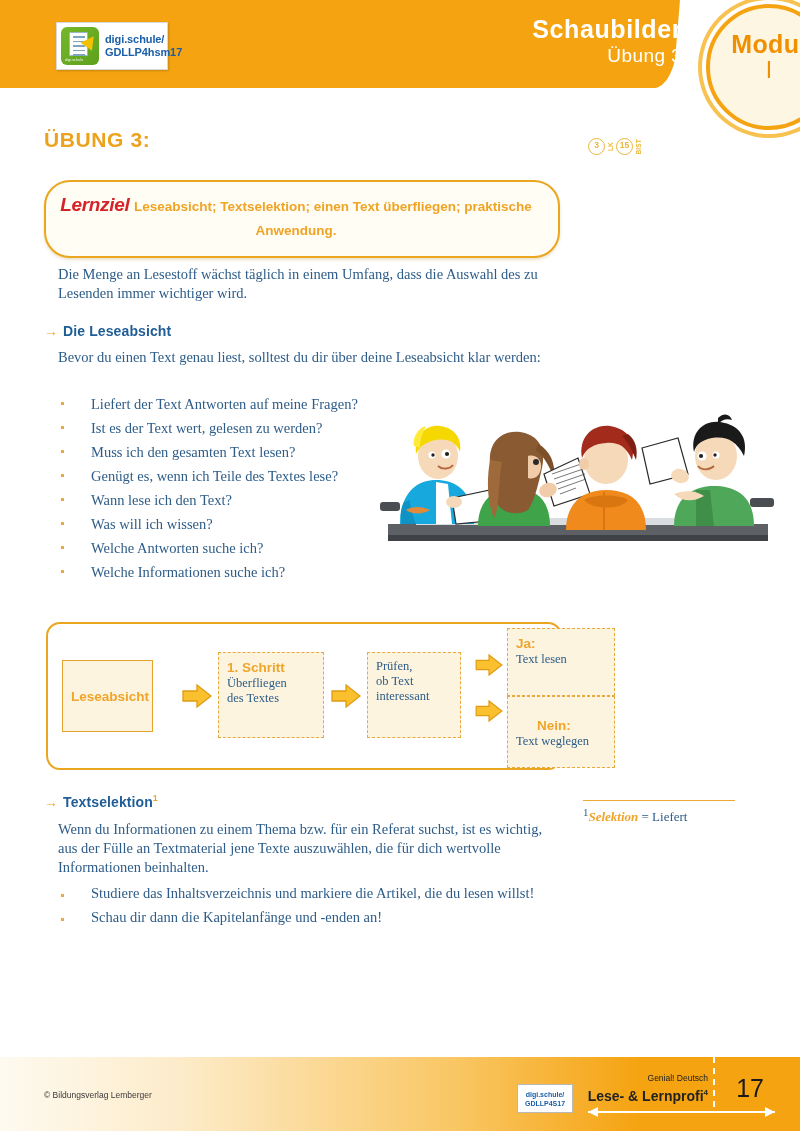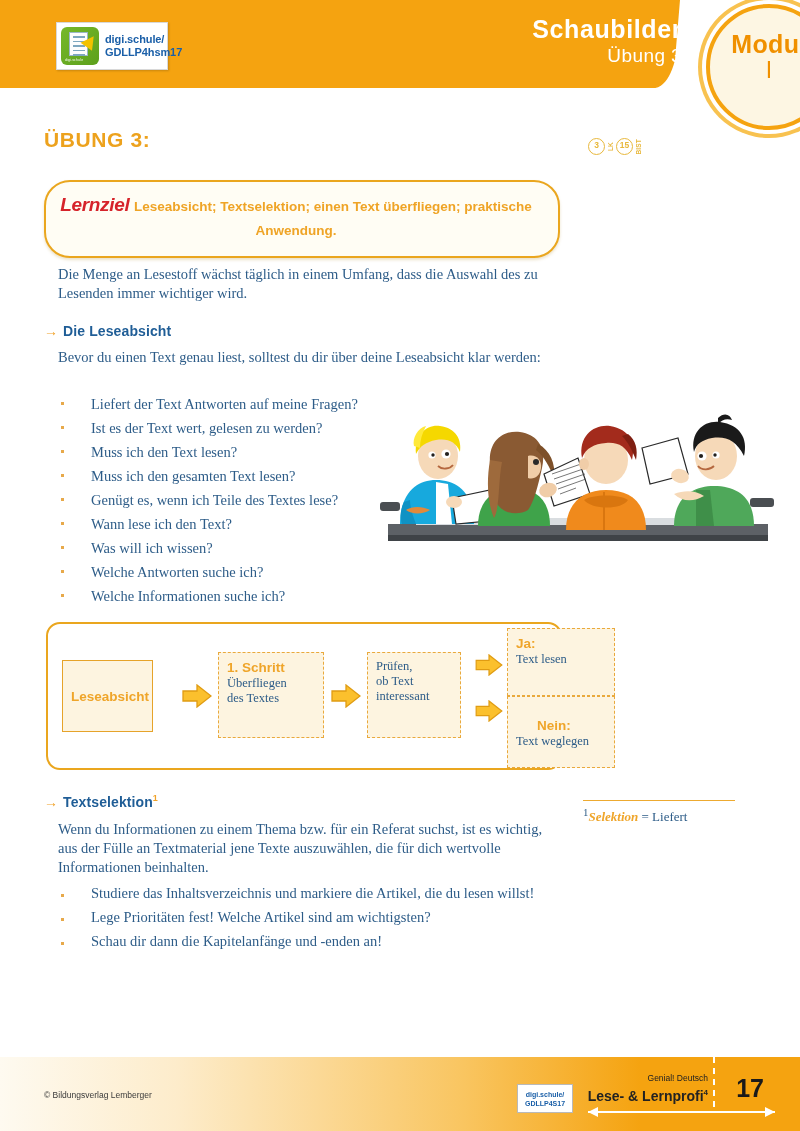--- a/index.html
+++ b/index.html
@@ -331,21 +331,21 @@
     text-align: right;
     color: #222222;
   }
   .footer-brand .b1 { font-size: 8.5px; line-height: 11px; }
   .footer-brand .b2 { font-size: 14px; font-weight: bold; line-height: 18px; }
   .footer-brand .b2 sup { font-size: 8px; }
   .page-num {
     position: absolute;
     right: 36px; top: 1074px;
     font-size: 25px;
-    font-weight: bold;
+    font-weight: normal;
     color: #1a1a1a;
   }
   .page-divider {
     position: absolute;
     right: 83px; top: 1057px;
     width: 2px; height: 50px;
     border-left: 2px dashed #ffffff;
   }
   .footer-arrow {
     position: absolute;
@@ -412,21 +412,20 @@
 
 <div class="subhead" style="left:44px; top:323px;">
   <span class="arrow">→</span><span>Die Leseabsicht</span>
 </div>
 
 <div class="para" style="left:58px; top:348px; width:500px;">Bevor du einen Text genau liest, solltest du dir über deine Leseabsicht klar werden:</div>
 
 <ul class="bullets" style="left:58px; top:392px; width:350px;">
   <li>Liefert der Text Antworten auf meine Fragen?</li>
   <li>Ist es der Text wert, gelesen zu werden?</li>
-  <li>Muss ich den Text lesen?</li>
   <li>Muss ich den gesamten Text lesen?</li>
   <li>Genügt es, wenn ich Teile des Textes lese?</li>
   <li>Wann lese ich den Text?</li>
   <li>Was will ich wissen?</li>
   <li>Welche Antworten suche ich?</li>
   <li>Welche Informationen suche ich?</li>
 </ul>
 
 <div class="illus">
   <svg width="400" height="160" viewBox="0 0 400 160">
@@ -560,21 +559,20 @@
 
 <div class="footnote">
   <div class="rule"></div>
   <div class="fn-text">
     <sup>1</sup><span class="fn-term">Selektion</span><span> = </span><span>Liefert</span>
   </div>
 </div>
 
 <ul class="bullets tight" style="left:58px; top:884px; width:500px;">
   <li>Studiere das Inhaltsverzeichnis und markiere die Artikel, die du lesen willst!</li>
-  <li>Lege Prioritäten fest! Welche Artikel sind am wichtigsten?</li>
   <li>Schau dir dann die Kapitelanfänge und -enden an!</li>
 </ul>
 
 <div class="footer"></div>
 
 <div class="copyright">© Bildungsverlag Lemberger</div>
 
 <div class="footer-code">
   <div>digi.schule/</div>
   <div>GDLLP4S17</div>

